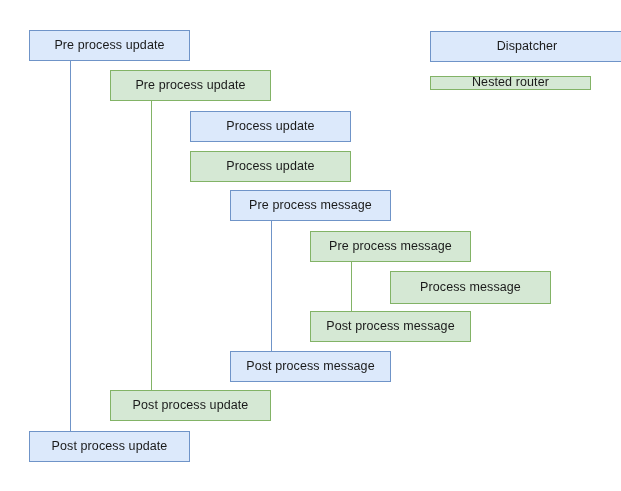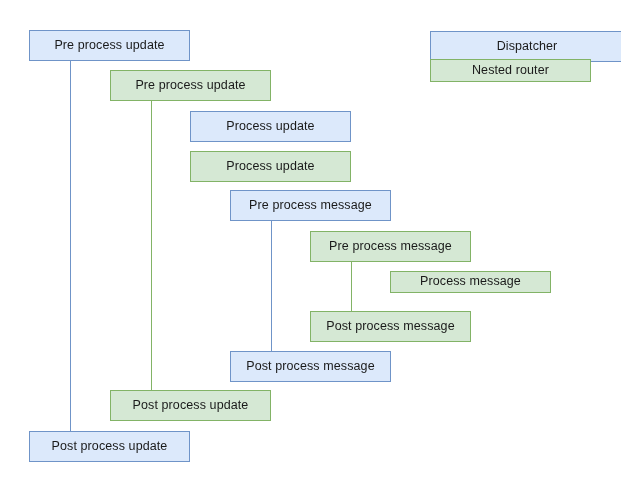--- a/index.html
+++ b/index.html
@@ -81,39 +81,39 @@
       </div>
       <div class="node nested" style="left: 190px; top: 151px; width: 161px; height: 31px;">
         <span>Process update</span>
       </div>
       <div class="node dispatcher" style="left: 230px; top: 190px; width: 161px; height: 31px;">
         <span>Pre process message</span>
       </div>
       <div class="node nested" style="left: 310px; top: 231px; width: 161px; height: 31px;">
         <span>Pre process message</span>
       </div>
-      <div class="node nested" style="left: 390px; top: 271px; width: 161px; height: 22px;">
+      <div class="node nested" style="left: 390px; top: 271px; width: 161px; height: 33px;">
         <span>Process message</span>
       </div>
       <div class="node nested" style="left: 310px; top: 311px; width: 161px; height: 31px;">
         <span>Post process message</span>
       </div>
       <div class="node dispatcher" style="left: 230px; top: 351px; width: 161px; height: 31px;">
         <span>Post process message</span>
       </div>
       <div class="node nested" style="left: 110px; top: 390px; width: 161px; height: 31px;">
         <span>Post process update</span>
       </div>
       <div class="node dispatcher" style="left: 29px; top: 431px; width: 161px; height: 31px;">
         <span>Post process update</span>
       </div>
     </div>
 
   <div id="legend-layer" class="legend-group">
       <div class="node dispatcher" style="left: 430px; top: 31px; width: 194px; height: 31px;">
         <span>Dispatcher</span>
       </div>
-      <div class="node nested" style="left: 430px; top: 59px; width: 161px; height: 23px; text-align: right;">
+      <div class="node nested" style="left: 430px; top: 76px; width: 161px; height: 14px; text-align: right;">
         <span>Nested router</span>
       </div>
     </div>
 
 </div>
 
 </body></html>

